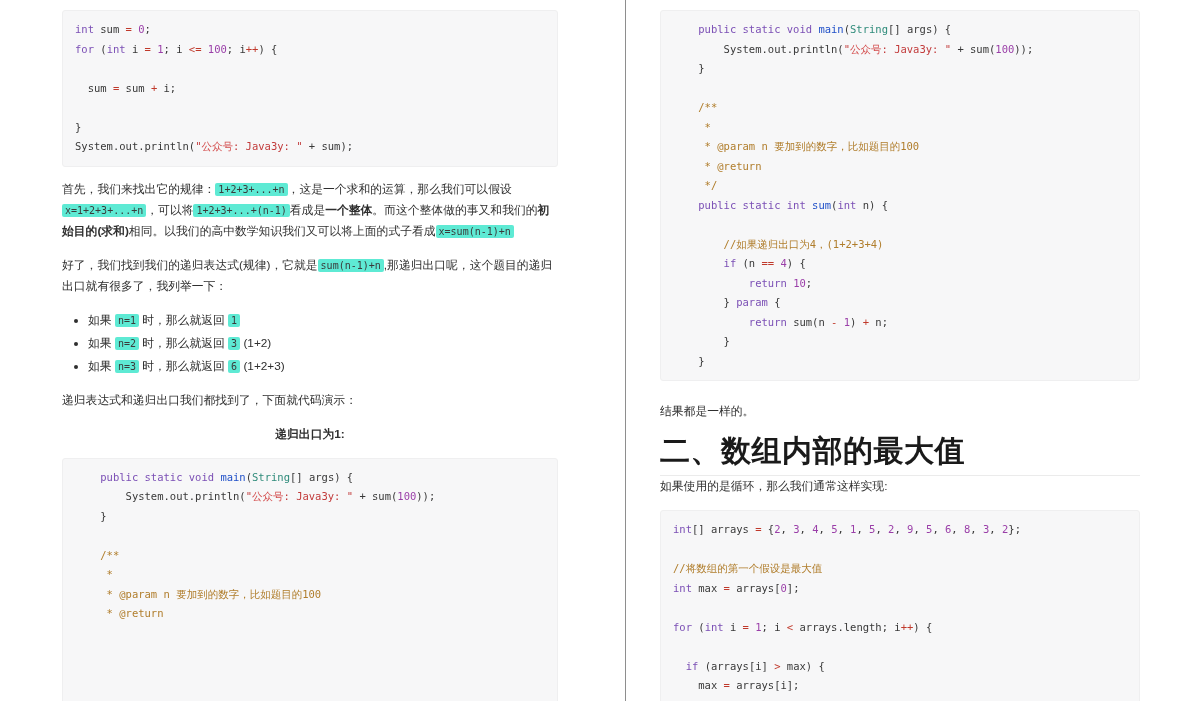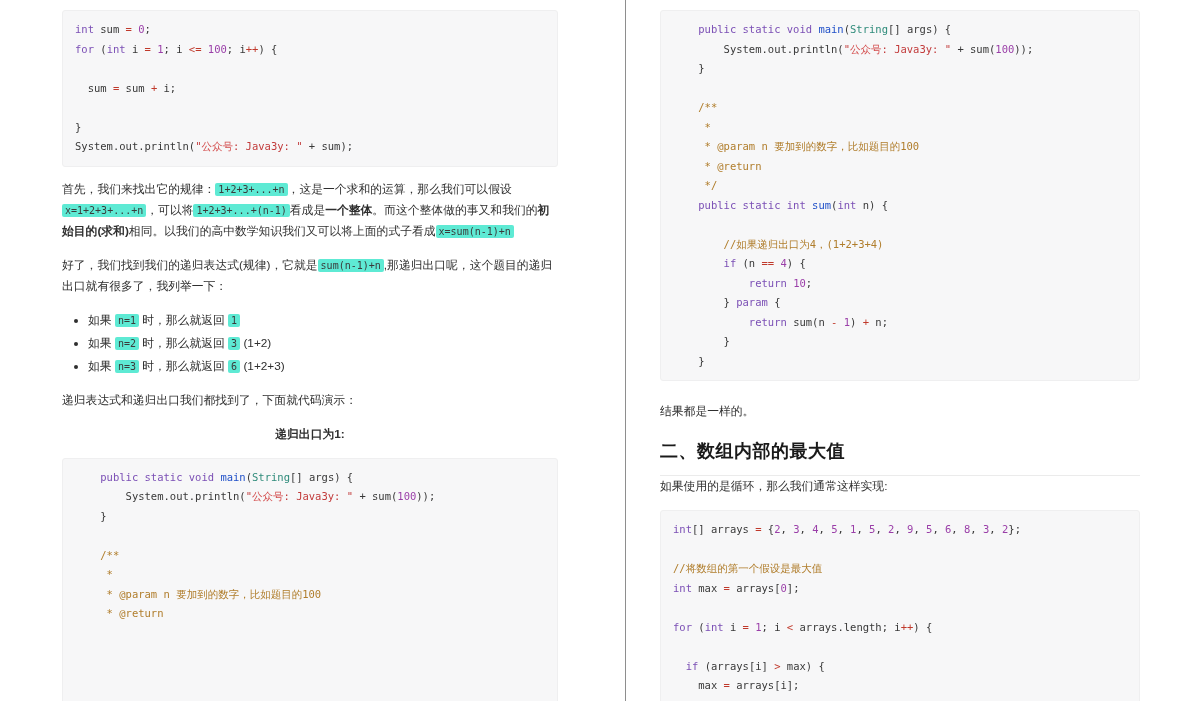--- a/index.html
+++ b/index.html
@@ -82,21 +82,21 @@
   }
   ul.bullets li{
     font-size:11.8px;
     line-height:21px;
     margin:0 0 2px 0;
     color:#2f2f2f;
   }
   h2.heading{
     margin:14px 0 0 0;
     padding:0 0 9px 0;
-    font-size:18px;
+    font-size:30px;
     line-height:30px;
     font-weight:bold;
     color:#1a1a1a;
     border-bottom:1px solid #ebebeb;
     letter-spacing:0.5px;
   }
   .after-heading{margin-top:14px;}
   .spacer-sm{height:8px;}
 </style>
 </head>

